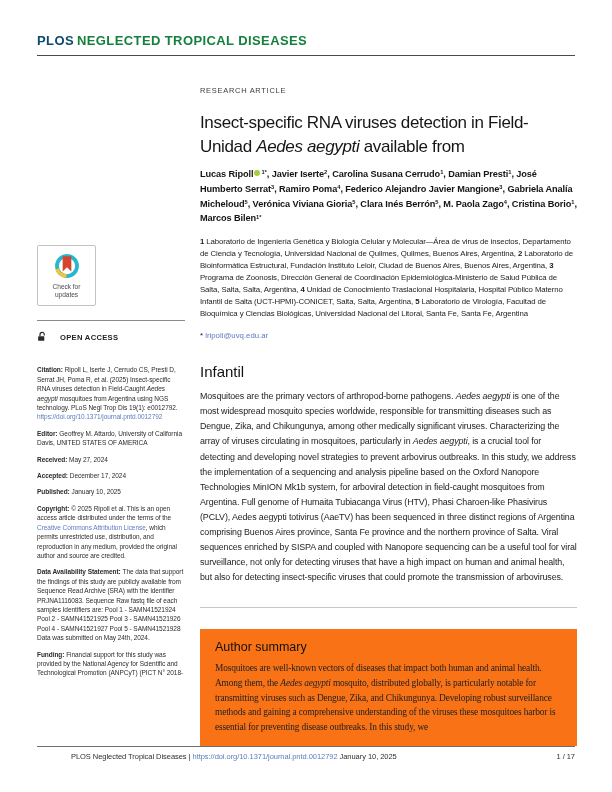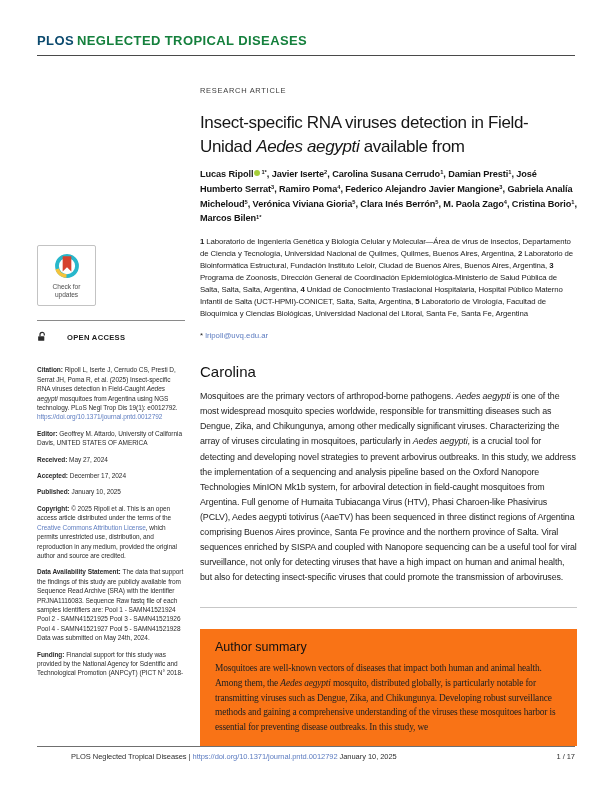--- a/index.html
+++ b/index.html
@@ -20,21 +20,21 @@
 
   
   .sidebar { position: absolute; left: 37px; top: 245px; width: 148px; font-size: 6.5px; line-height: 9.4px; color: #2b2b2b; letter-spacing: -0.05px; }
   .updates-badge {
     width: 59px; height: 61px; border: 1px solid #c3c3c3; border-radius: 2px;
     display: flex; flex-direction: column; align-items: center; justify-content: center;
     gap: 2px; background: #fff; cursor: pointer;
   }
   .badge-text { font-size: 6.6px; line-height: 7.6px; color: #4d4d4d; text-align: center; }
   .sidebar-rule { border-top: 1px solid #8a8a8a; margin: 14px 0 10px; }
-  .open-access { display: flex; align-items: center; gap: 20px; font-weight: 700; font-size: 7.6px; letter-spacing: 0.3px; color: #222; margin-bottom: 21px; }
+  .open-access { display: flex; align-items: center; gap: 13px; font-weight: 700; font-size: 7.6px; letter-spacing: 0.3px; color: #222; margin-bottom: 21px; }
   .sidebar p.note { margin-bottom: 7px; }
 
   
   .main { position: absolute; left: 200px; top: 86px; width: 377px; color: #212121; }
   .kicker { font-size: 7.5px; letter-spacing: 0.7px; color: #3c3c3c; margin-bottom: 16px; }
   .title { font-size: 17px; line-height: 23.5px; font-weight: 400; letter-spacing: -0.35px; color: #161616; margin-bottom: 10px; }
   .authors { font-size: 9.2px; font-weight: 700; line-height: 13.8px; letter-spacing: -0.1px; color: #141414; margin-bottom: 9px; }
   .affiliations { font-size: 7.8px; line-height: 12px; letter-spacing: -0.1px; color: #1c1c1c; margin-bottom: 11px; }
   .corresponding { font-size: 7.8px; margin-bottom: 23px; }
   .abstract-heading { font-size: 15px; font-weight: 400; color: #111; margin-bottom: 9px; }
@@ -102,21 +102,21 @@
   <p class="note"><span class="seg-b">Funding: </span><span>Financial support for this study was provided by the National Agency for Scientific and Technological Promotion (ANPCyT) (PICT N° 2018-</span></p>
 </div>
 
 <div class="main">
   <div class="kicker">RESEARCH ARTICLE</div>
   <h1 class="title"><span>Insect-specific RNA viruses detection in Field-</span><br><span>Unidad </span><span class="seg-i">Aedes aegypti</span><span> available from</span><br></h1>
   <div class="authors"><span>Lucas Ripoll</span><span class="seg-orcid"></span><span class="seg-sup">1*</span><span>, Javier Iserte</span><span class="seg-sup">2</span><span>, Carolina Susana Cerrudo</span><span class="seg-sup">1</span><span>, Damian Presti</span><span class="seg-sup">1</span><span>, José Humberto Serrat</span><span class="seg-sup">3</span><span>, Ramiro Poma</span><span class="seg-sup">4</span><span>, Federico Alejandro Javier Mangione</span><span class="seg-sup">3</span><span>, Gabriela Analía Micheloud</span><span class="seg-sup">5</span><span>, Verónica Viviana Gioria</span><span class="seg-sup">5</span><span>, Clara Inés Berrón</span><span class="seg-sup">5</span><span>, M. Paola Zago</span><span class="seg-sup">4</span><span>, Cristina Borio</span><span class="seg-sup">1</span><span>, Marcos Bilen</span><span class="seg-sup">1*</span></div>
   <div class="affiliations"><span class="seg-b">1</span><span> Laboratorio de Ingeniería Genética y Biología Celular y Molecular—Área de virus de insectos, Departamento de Ciencia y Tecnología, Universidad Nacional de Quilmes, Quilmes, Buenos Aires, Argentina, </span><span class="seg-b">2</span><span> Laboratorio de Bioinformática Estructural, Fundación Instituto Leloir, Ciudad de Buenos Aires, Buenos Aires, Argentina, </span><span class="seg-b">3</span><span> Programa de Zoonosis, Dirección General de Coordinación Epidemiológica-Ministerio de Salud Pública de Salta, Salta, Salta, Argentina, </span><span class="seg-b">4</span><span> Unidad de Conocimiento Traslacional Hospitalaria, Hospital Público Materno Infantil de Salta (UCT-HPMI)-CONICET, Salta, Salta, Argentina, </span><span class="seg-b">5</span><span> Laboratorio de Virología, Facultad de Bioquímica y Ciencias Biológicas, Universidad Nacional del Litoral, Santa Fe, Santa Fe, Argentina</span></div>
   <div class="corresponding"><span>* </span><span class="seg-link">lripoll@uvq.edu.ar</span></div>
 
-  <h2 class="abstract-heading">Carolina</h2>
+  <h2 class="abstract-heading">Infantil</h2>
   <p class="abstract-body"><span>Mosquitoes are the primary vectors of arthropod-borne pathogens. </span><span class="seg-i">Aedes aegypti</span><span> is one of the most widespread mosquito species worldwide, responsible for transmitting diseases such as Dengue, Zika, and Chikungunya, among other medically significant viruses. Characterizing the array of viruses circulating in mosquitoes, particularly in </span><span class="seg-i">Aedes aegypti</span><span>, is a crucial tool for detecting and developing novel strategies to prevent arbovirus outbreaks. In this study, we address the implementation of a sequencing and analysis pipeline based on the Oxford Nanopore Technologies MinION Mk1b system, for arboviral detection in field-caught mosquitoes from Argentina. Full genome of Humaita Tubiacanga Virus (HTV), Phasi Charoen-like Phasivirus (PCLV), Aedes aegypti totivirus (AaeTV) has been sequenced in three distinct regions of Argentina comprising Buenos Aires province, Santa Fe province and the northern province of Salta. Viral sequences enriched by SISPA and coupled with Nanopore sequencing can be a useful tool for viral surveillance, not only for detecting viruses that have a high impact on human and animal health, but also for detecting insect-specific viruses that could promote the transmission of arboviruses.</span></p>
 
   <div class="abstract-divider"></div>
 
   <div class="summary-box">
     <h3 class="summary-heading">Author summary</h3>
     <p class="summary-body"><span>Mosquitoes are well-known vectors of diseases that impact both human and animal health. Among them, the </span><span class="seg-i">Aedes aegypti</span><span> mosquito, distributed globally, is particularly notable for transmitting viruses such as Dengue, Zika, and Chikungunya. Developing robust surveillance methods and gaining a comprehensive understanding of the viruses these mosquitoes harbor is essential for preventing disease outbreaks. In this study, we</span></p>
   </div>
 </div>
 

